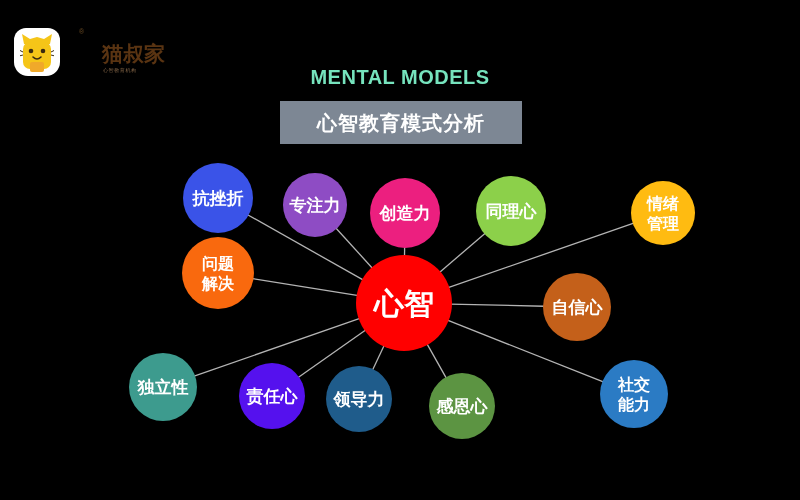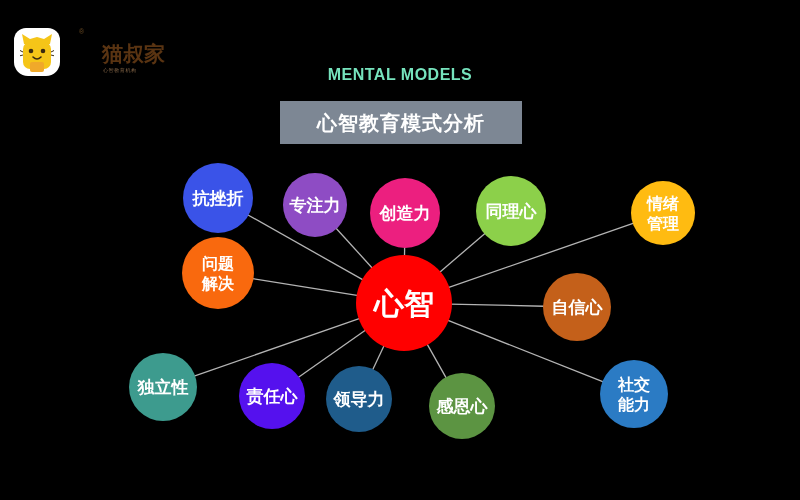--- a/index.html
+++ b/index.html
@@ -77,21 +77,21 @@
     color: #6a4a22;
   }
 
   
   #eyebrow {
     position: absolute;
     left: 0;
     top: 66px;
     width: 800px;
     text-align: center;
-    font-size: 16px;
+    font-size: 20px;
     font-weight: bold;
     letter-spacing: 0.5px;
     color: #76e3bd;
   }
   #title-banner {
     position: absolute;
     left: 280px;
     top: 101px;
     width: 242px;
     height: 43px;

